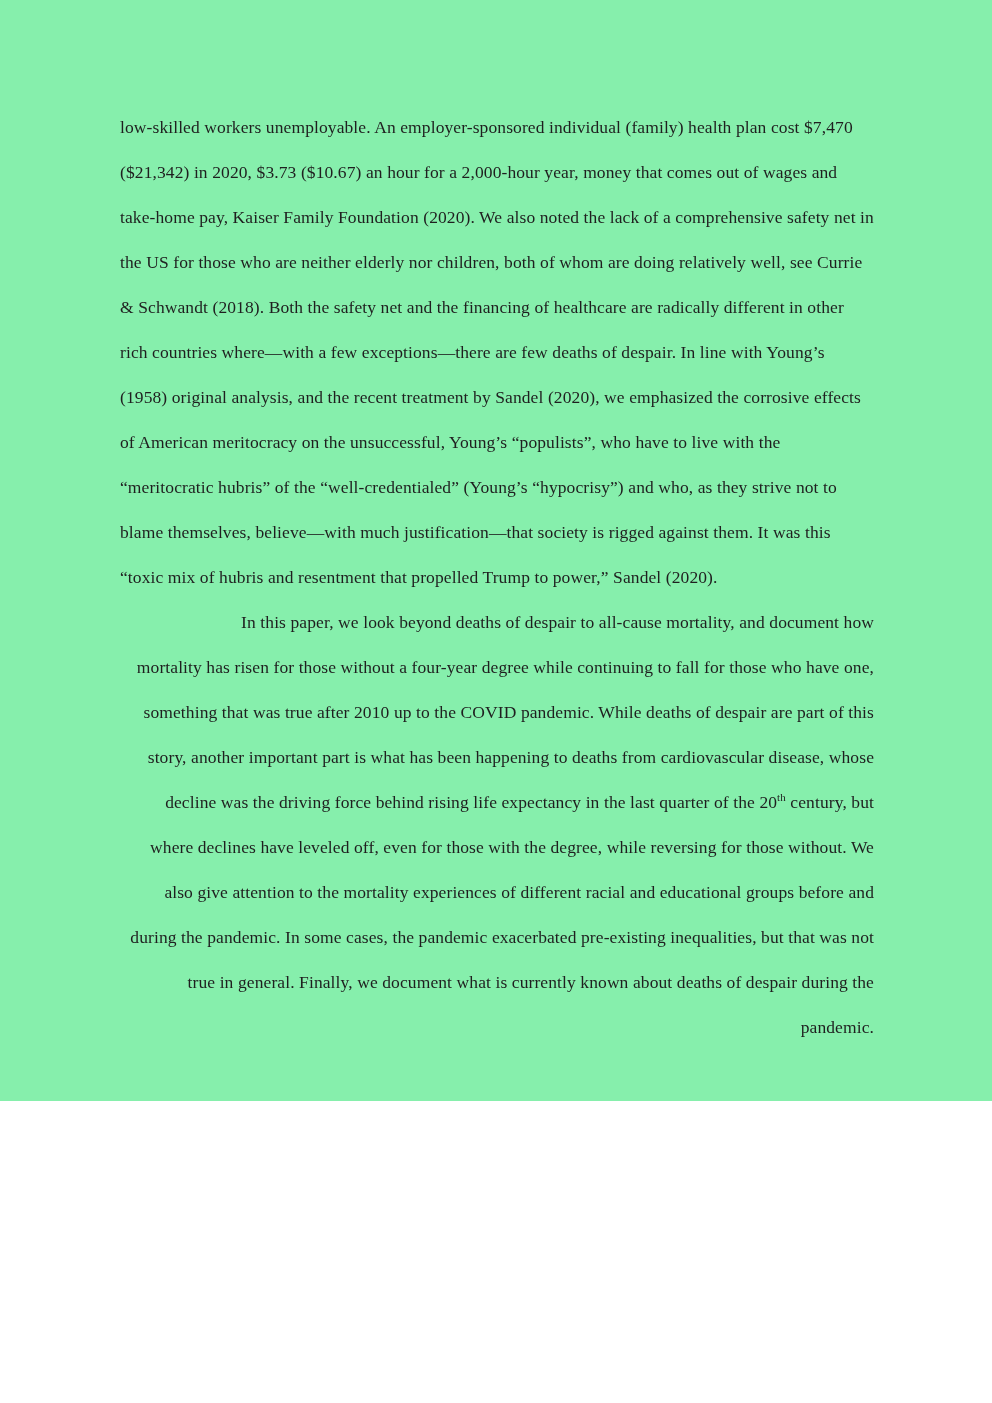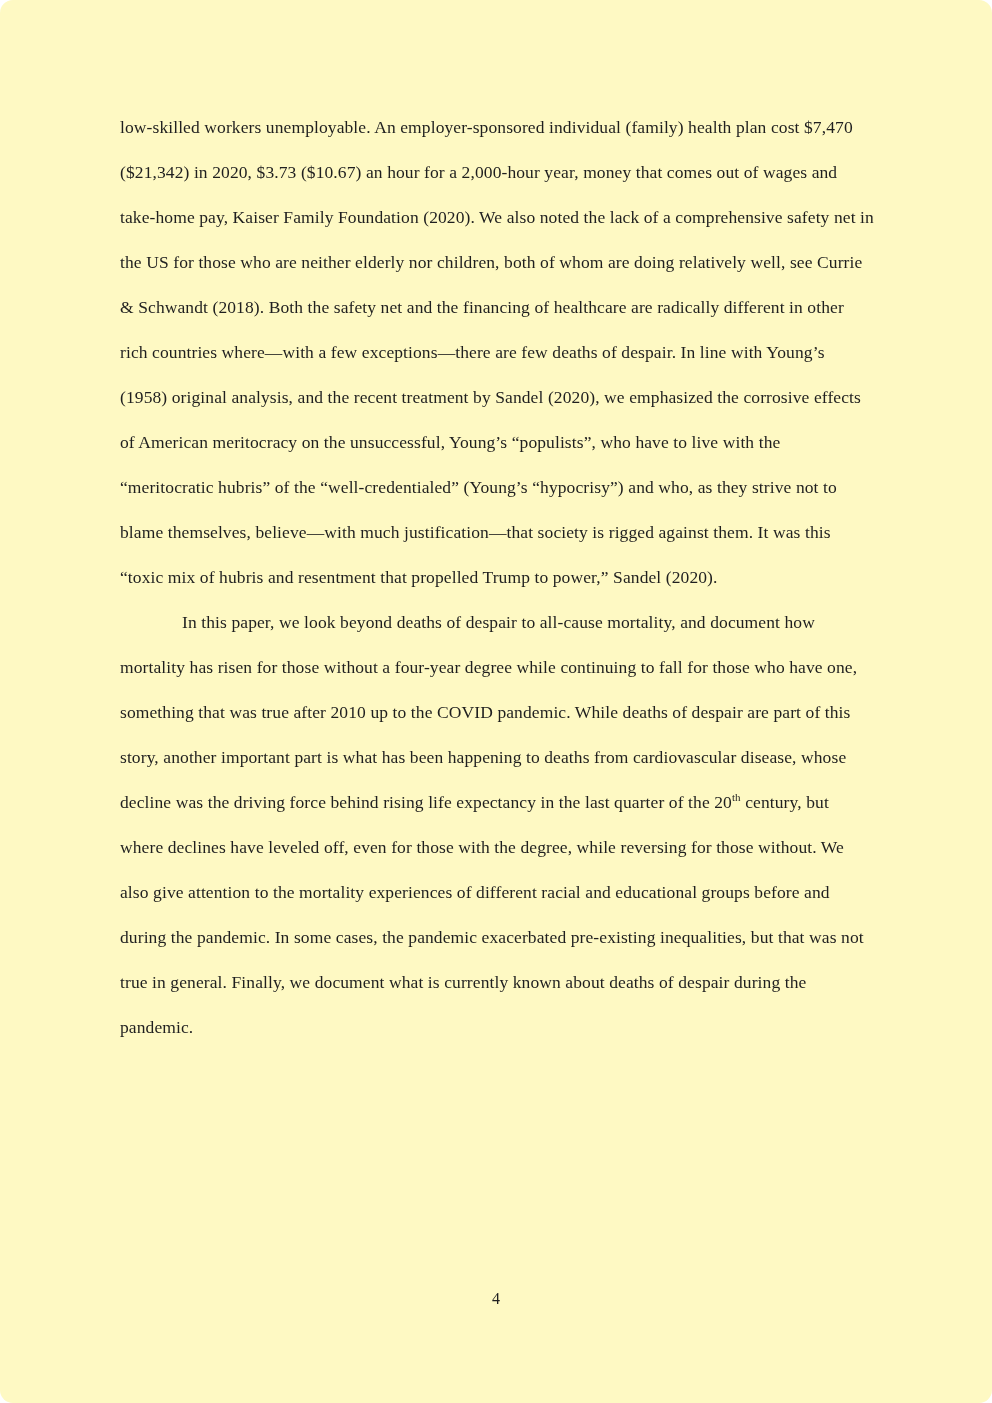--- a/index.html
+++ b/index.html
@@ -3,42 +3,42 @@
 <meta charset="utf-8">
 <style>
   html, body {
     margin: 0;
     padding: 0;
     background: #ffffff;
   }
   .page {
     position: relative;
     width: 992px;
-    height: 1403px;
-    background: #fef9c3;
+    height: 1101px;
+    background: #86efac;
     font-family: "Liberation Serif", "DejaVu Serif", serif;
     color: #1f1f1f;
     overflow: hidden;
-    border-radius: 13px;
   }
   .content {
     position: absolute;
     left: 120px;
     top: 105px;
     width: 754px;
   }
   .para {
     font-size: 17.5px;
     line-height: 45px;
     margin: 0;
     text-align: left;
     letter-spacing: 0.1px;
   }
   .para.indented {
     text-indent: 62px;
+    text-align: right;
   }
   .section-heading {
     font-size: 18px;
     line-height: 45px;
     font-weight: bold;
     margin: 45px 0 0 0;
     letter-spacing: 0.2px;
   }
   sup.ordinal {
     font-size: 11px;

